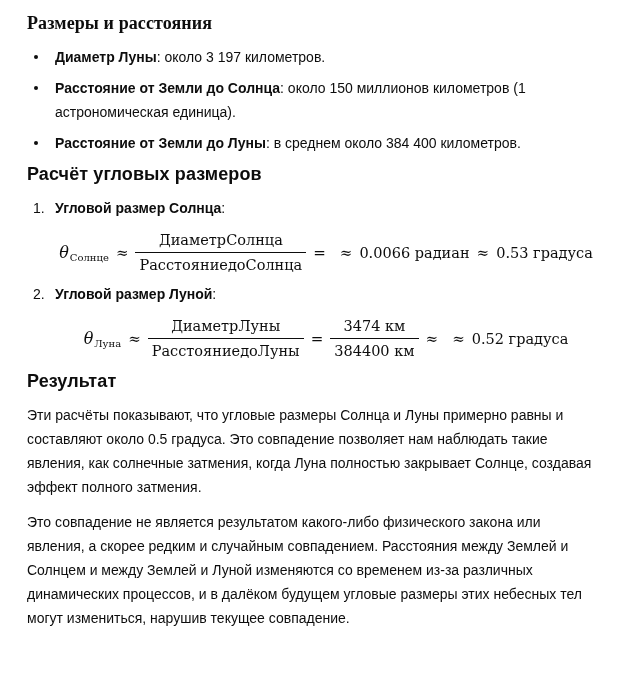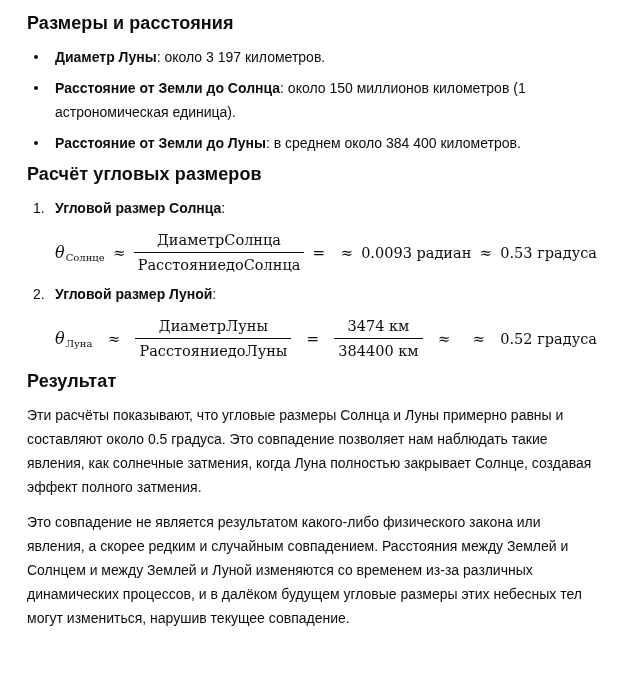--- a/index.html
+++ b/index.html
@@ -21,21 +21,21 @@
     width: 570px;
     box-sizing: content-box;
   }
   h3 {
     font-size: 18px;
     font-weight: 700;
     line-height: 22px;
     margin: 8px 0 11px 0;
     letter-spacing: 0.1px;
   }
-  h3.first { margin-top: 3px; }
+  h3.first { margin-top: 3px; font-family: Liberation Serif, serif; }
 
   
   ul.bullets {
     list-style: none;
     margin: 9px 0 8px 0;
     padding: 0 0 0 28px;
   }
   ul.bullets li {
     position: relative;
     margin-bottom: 7px;
@@ -64,21 +64,21 @@
   ol.numbered > li > .marker {
     position: absolute;
     left: -22px;
     top: 0;
   }
 
   
   .formula {
     display: flex;
     align-items: center;
-    justify-content: space-between;
+    justify-content: center;
     margin: 10px 0 7px 0;
     font-family: "DejaVu Serif", "Liberation Serif", serif;
     font-size: 14.5px;
     line-height: normal;
     white-space: nowrap;
   }
   .mvar .theta {
     font-style: italic;
     font-size: 16px;
   }
@@ -140,21 +140,21 @@
       <span class="b">Угловой размер Солнца</span><span>:</span>
       <div class="formula">
         <span class="mvar"><span class="theta">θ</span><span class="sub">Солнце</span></span>
         <span class="rel">≈</span>
         <span class="frac">
           <span class="num">ДиаметрСолнца</span>
           <span class="den">РасстояниедоСолнца</span>
         </span>
         <span class="rel">=</span>
         <span class="rel">≈</span>
-        <span class="plain">0.0093 радиан</span>
+        <span class="plain">0.0066 радиан</span>
         <span class="rel">≈</span>
         <span class="plain">0.53 градуса</span>
       </div>
     </li>
     <li>
       <span class="marker">2.</span>
       <span class="b">Угловой размер Луной</span><span>:</span>
       <div class="formula">
         <span class="mvar"><span class="theta">θ</span><span class="sub">Луна</span></span>
         <span class="rel">≈</span>

